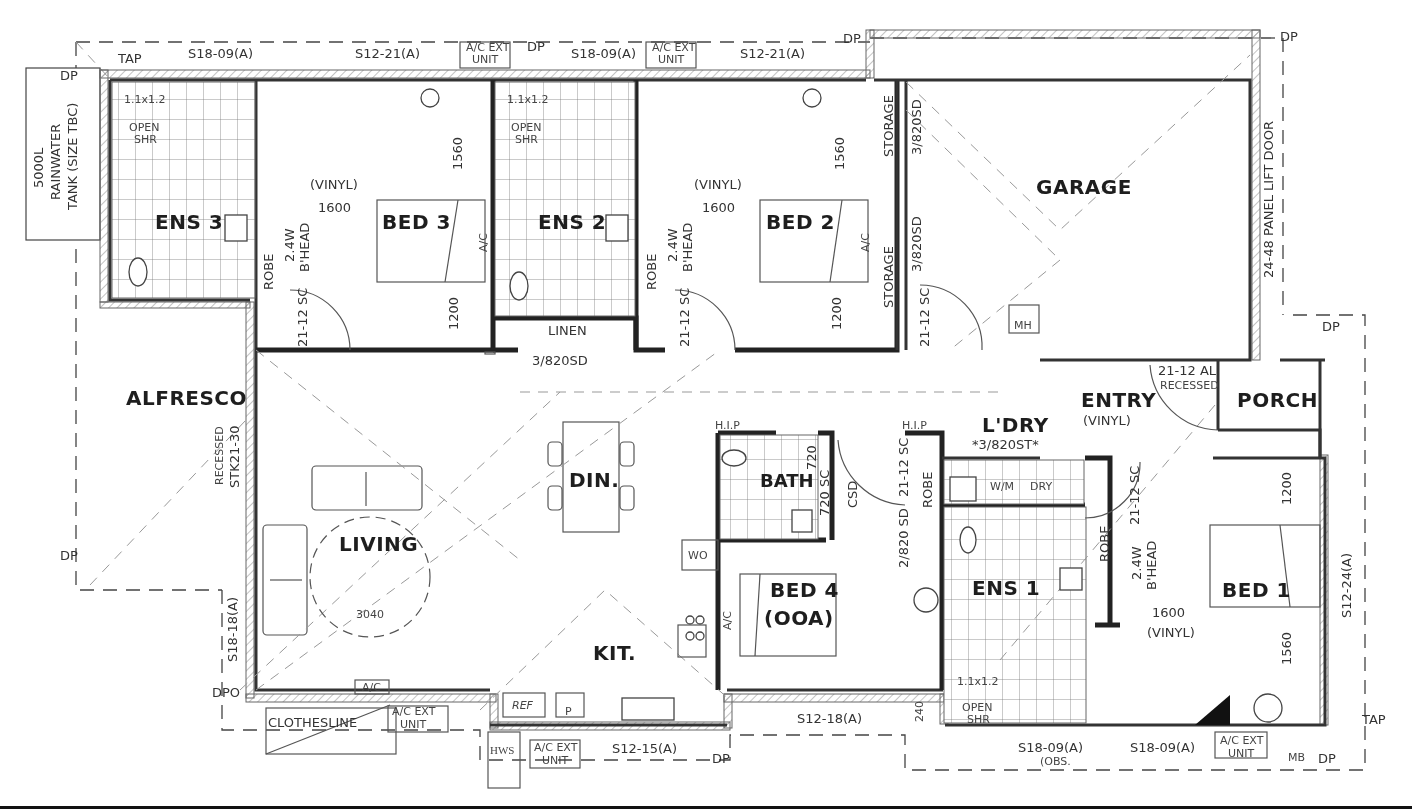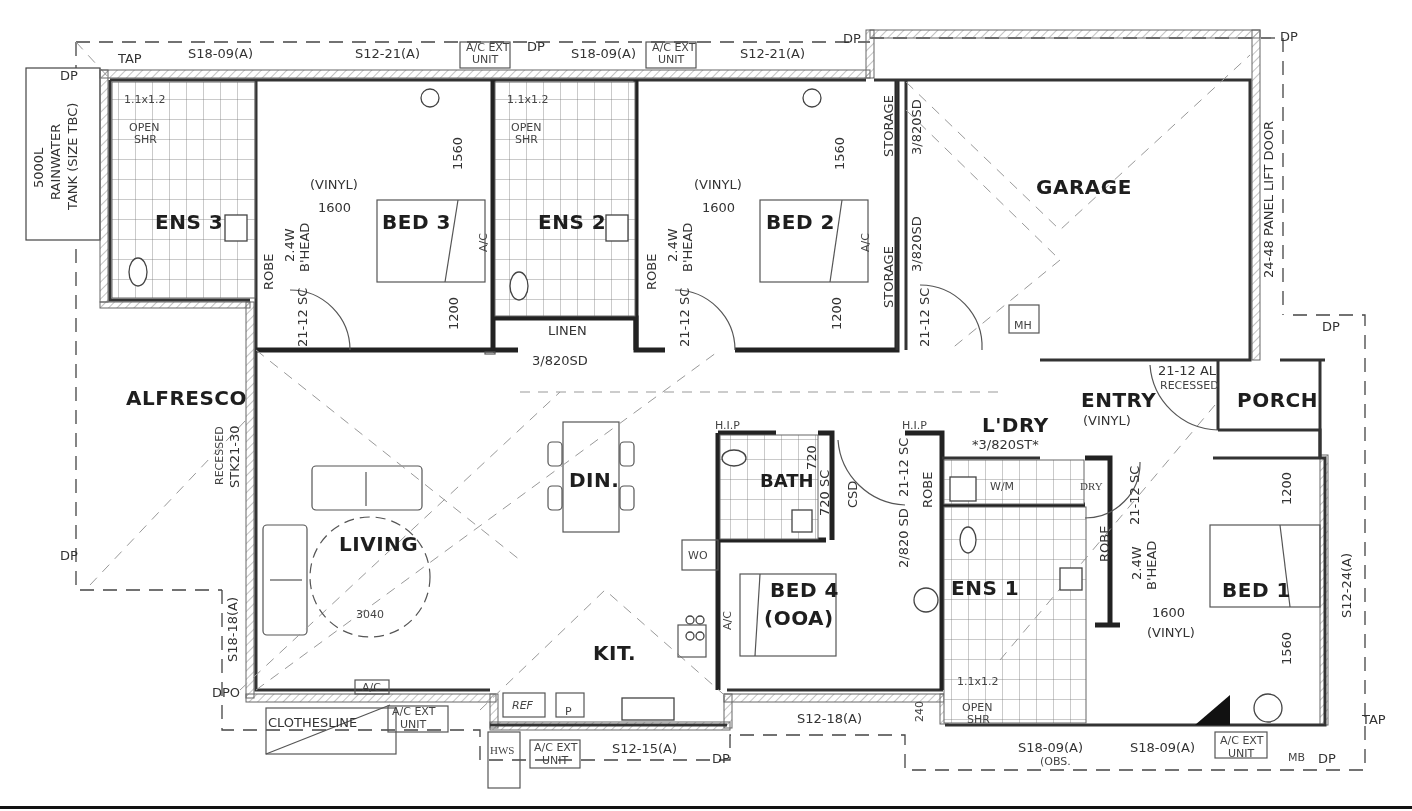--- a/index.html
+++ b/index.html
@@ -194,21 +194,21 @@
 <div class="lbl room" style="left:126px;top:388px;">ALFRESCO</div>
 <div class="lbl room" style="left:339px;top:534px;">LIVING</div>
 <div class="lbl room" style="left:569px;top:470px;">DIN.</div>
 <div class="lbl room" style="left:593px;top:643px;">KIT.</div>
 <div class="lbl room-sm" style="left:760px;top:472px;">BATH</div>
 <div class="lbl room" style="left:770px;top:580px;">BED 4</div>
 <div class="lbl room" style="left:764px;top:608px;">(OOA)</div>
 <div class="lbl room" style="left:982px;top:415px;">L'DRY</div>
 <div class="lbl room" style="left:1081px;top:390px;">ENTRY</div>
 <div class="lbl room" style="left:1237px;top:390px;text-align:center;">PORCH</div>
-<div class="lbl room" style="left:951px;top:578px;">ENS 1</div>
+<div class="lbl room" style="left:972px;top:578px;">ENS 1</div>
 <div class="lbl room" style="left:1222px;top:580px;">BED 1</div>
 <div class="lbl note" style="left:548px;top:324px;">LINEN</div>
 
 <div class="lbl note vert" style="left:882px;top:157px;">STORAGE</div>
 <div class="lbl note vert" style="left:882px;top:308px;">STORAGE</div>
 <div class="lbl note vert" style="left:262px;top:290px;">ROBE</div>
 <div class="lbl note vert" style="left:645px;top:290px;">ROBE</div>
 <div class="lbl note vert" style="left:921px;top:508px;">ROBE</div>
 <div class="lbl note vert" style="left:1098px;top:562px;">ROBE</div>
 
@@ -283,21 +283,21 @@
 <div class="lbl note-sm" style="left:472px;top:54px;">UNIT</div>
 <div class="lbl note-sm" style="left:652px;top:42px;">A/C EXT</div>
 <div class="lbl note-sm" style="left:658px;top:54px;">UNIT</div>
 <div class="lbl note-sm" style="left:392px;top:706px;">A/C EXT</div>
 <div class="lbl note-sm" style="left:400px;top:719px;">UNIT</div>
 <div class="lbl note-sm" style="left:534px;top:742px;">A/C EXT</div>
 <div class="lbl note-sm" style="left:542px;top:755px;">UNIT</div>
 <div class="lbl note-sm" style="left:1220px;top:735px;">A/C EXT</div>
 <div class="lbl note-sm" style="left:1228px;top:748px;">UNIT</div>
 <div class="lbl note-sm" style="left:990px;top:481px;">W/M</div>
-<div class="lbl note-sm" style="left:1080px;top:481px;font-family:Liberation Serif, serif;">DRY</div>
+<div class="lbl note-sm" style="left:1030px;top:481px;">DRY</div>
 <div class="lbl note-sm" style="left:688px;top:550px;">WO</div>
 <div class="lbl note-sm" style="left:512px;top:700px;font-style:italic;">REF</div>
 <div class="lbl note-sm" style="left:565px;top:706px;">P</div>
 <div class="lbl note-sm" style="left:490px;top:745px;font-family:Liberation Serif, serif;">HWS</div>
 <div class="lbl note-sm" style="left:1014px;top:320px;">MH</div>
 <div class="lbl note-sm" style="left:1288px;top:752px;">MB</div>
 <div class="lbl note-sm" style="left:715px;top:420px;">H.I.P</div>
 <div class="lbl note-sm" style="left:902px;top:420px;">H.I.P</div>
 <div class="lbl note" style="left:268px;top:716px;">CLOTHESLINE</div>
 <div class="lbl note" style="left:118px;top:52px;">TAP</div>

